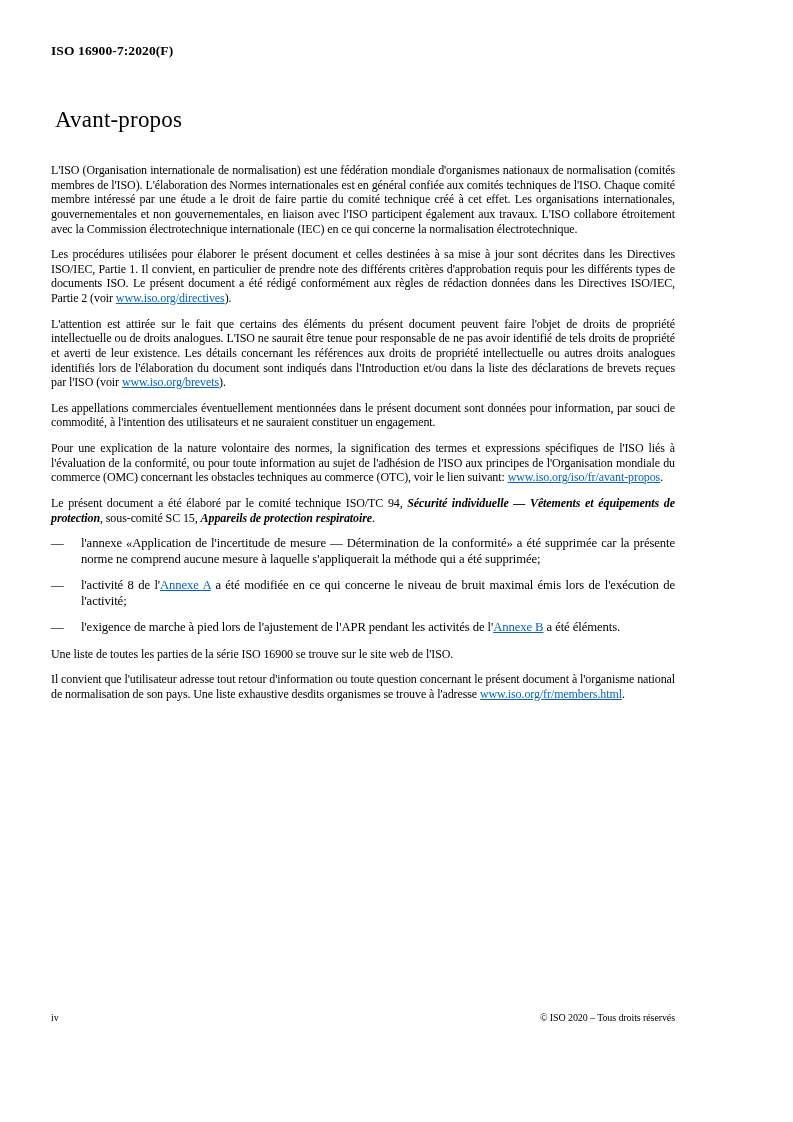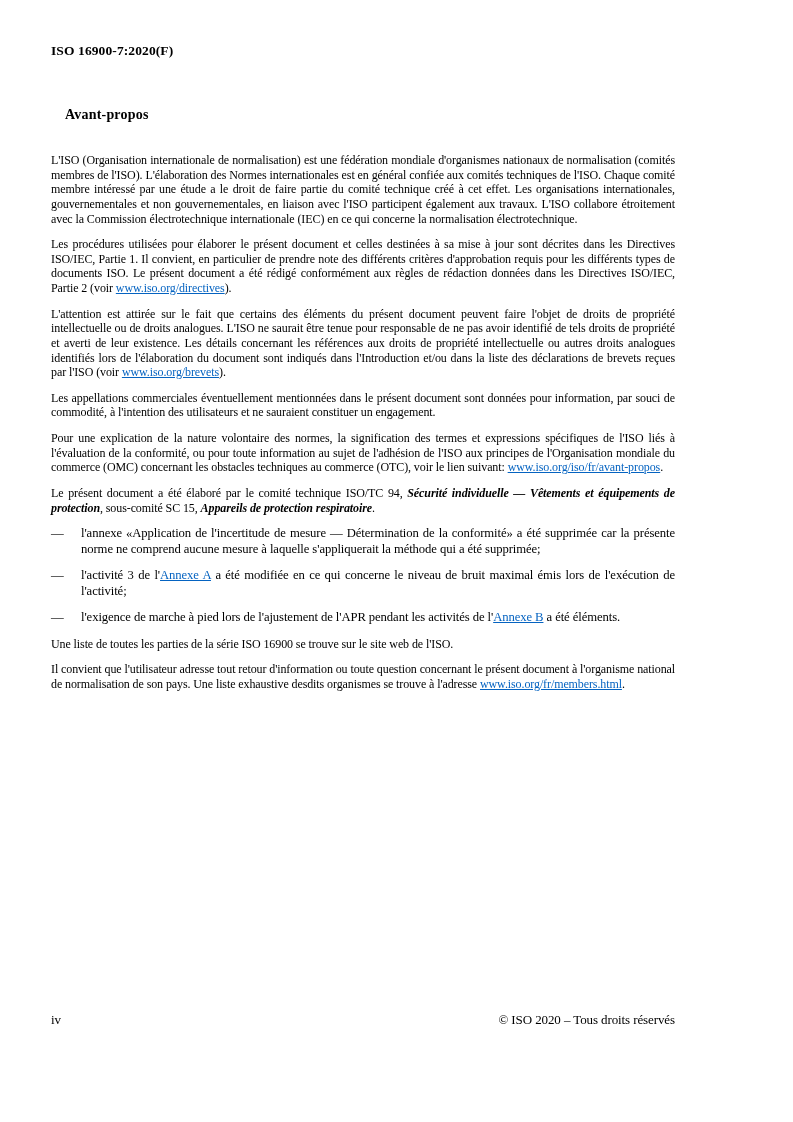--- a/index.html
+++ b/index.html
@@ -17,23 +17,23 @@
     padding: 43px 51px 0 51px;
     box-sizing: border-box;
     overflow: hidden;
   }
   .doc-ref {
     font-size: 13.5px;
     font-weight: 700;
     letter-spacing: 0.1px;
   }
   h1.title {
-    font-size: 14px;
-    font-weight: 700;
-    margin: 48px 0 30px 14px;
+    font-size: 23px;
+    font-weight: 400;
+    margin: 48px 0 30px 4px;
     letter-spacing: 0.2px;
   }
   .para {
     font-size: 12px;
     line-height: 1.22;
     text-align: justify;
     letter-spacing: -0.1px;
     margin: 0 0 11px 0;
   }
   .list-item {
@@ -51,21 +51,21 @@
     cursor: pointer;
   }
   .italic { font-style: italic; font-weight: bold; }
   .footer {
     position: absolute;
     left: 51px;
     right: 51px;
     top: 1012px;
     display: flex;
     justify-content: space-between;
-    font-size: 13px;
+    font-size: 10px;
     letter-spacing: -0.1px;
   }
 </style>
 </head>
 <body>
 
 <div class="page">
 
   <div class="doc-ref">ISO 16900-7:2020(F)</div>
 
@@ -85,21 +85,21 @@
 
 
 
   <div class="list-item">
     <span class="dash">—</span>
     <span class="li-text"><span>l'annexe «Application de l'incertitude de mesure — Détermination de la conformité» a été supprimée car la présente norme ne comprend aucune mesure à laquelle s'appliquerait la méthode qui a été supprimée;</span></span>
   </div>
 
   <div class="list-item">
     <span class="dash">—</span>
-    <span class="li-text"><span>l'activité 3 de l'</span><a class="doclink">Annexe A</a><span> a été modifiée en ce qui concerne le niveau de bruit maximal émis lors de l'exécution de l'activité;</span></span>
+    <span class="li-text"><span>l'activité 8 de l'</span><a class="doclink">Annexe A</a><span> a été modifiée en ce qui concerne le niveau de bruit maximal émis lors de l'exécution de l'activité;</span></span>
   </div>
 
   <div class="list-item">
     <span class="dash">—</span>
     <span class="li-text"><span>l'exigence de marche à pied lors de l'ajustement de l'APR pendant les activités de l'</span><a class="doclink">Annexe B</a><span> a été éléments.</span></span>
   </div>
 
   <p class="para"><span>Une liste de toutes les parties de la série ISO 16900 se trouve sur le site web de l'ISO.</span></p>
 
   <p class="para"><span>Il convient que l'utilisateur adresse tout retour d'information ou toute question concernant le présent document à l'organisme national de normalisation de son pays. Une liste exhaustive desdits organismes se trouve à l'adresse </span><a class="doclink">www.iso.org/fr/members.html</a><span>.</span></p>

